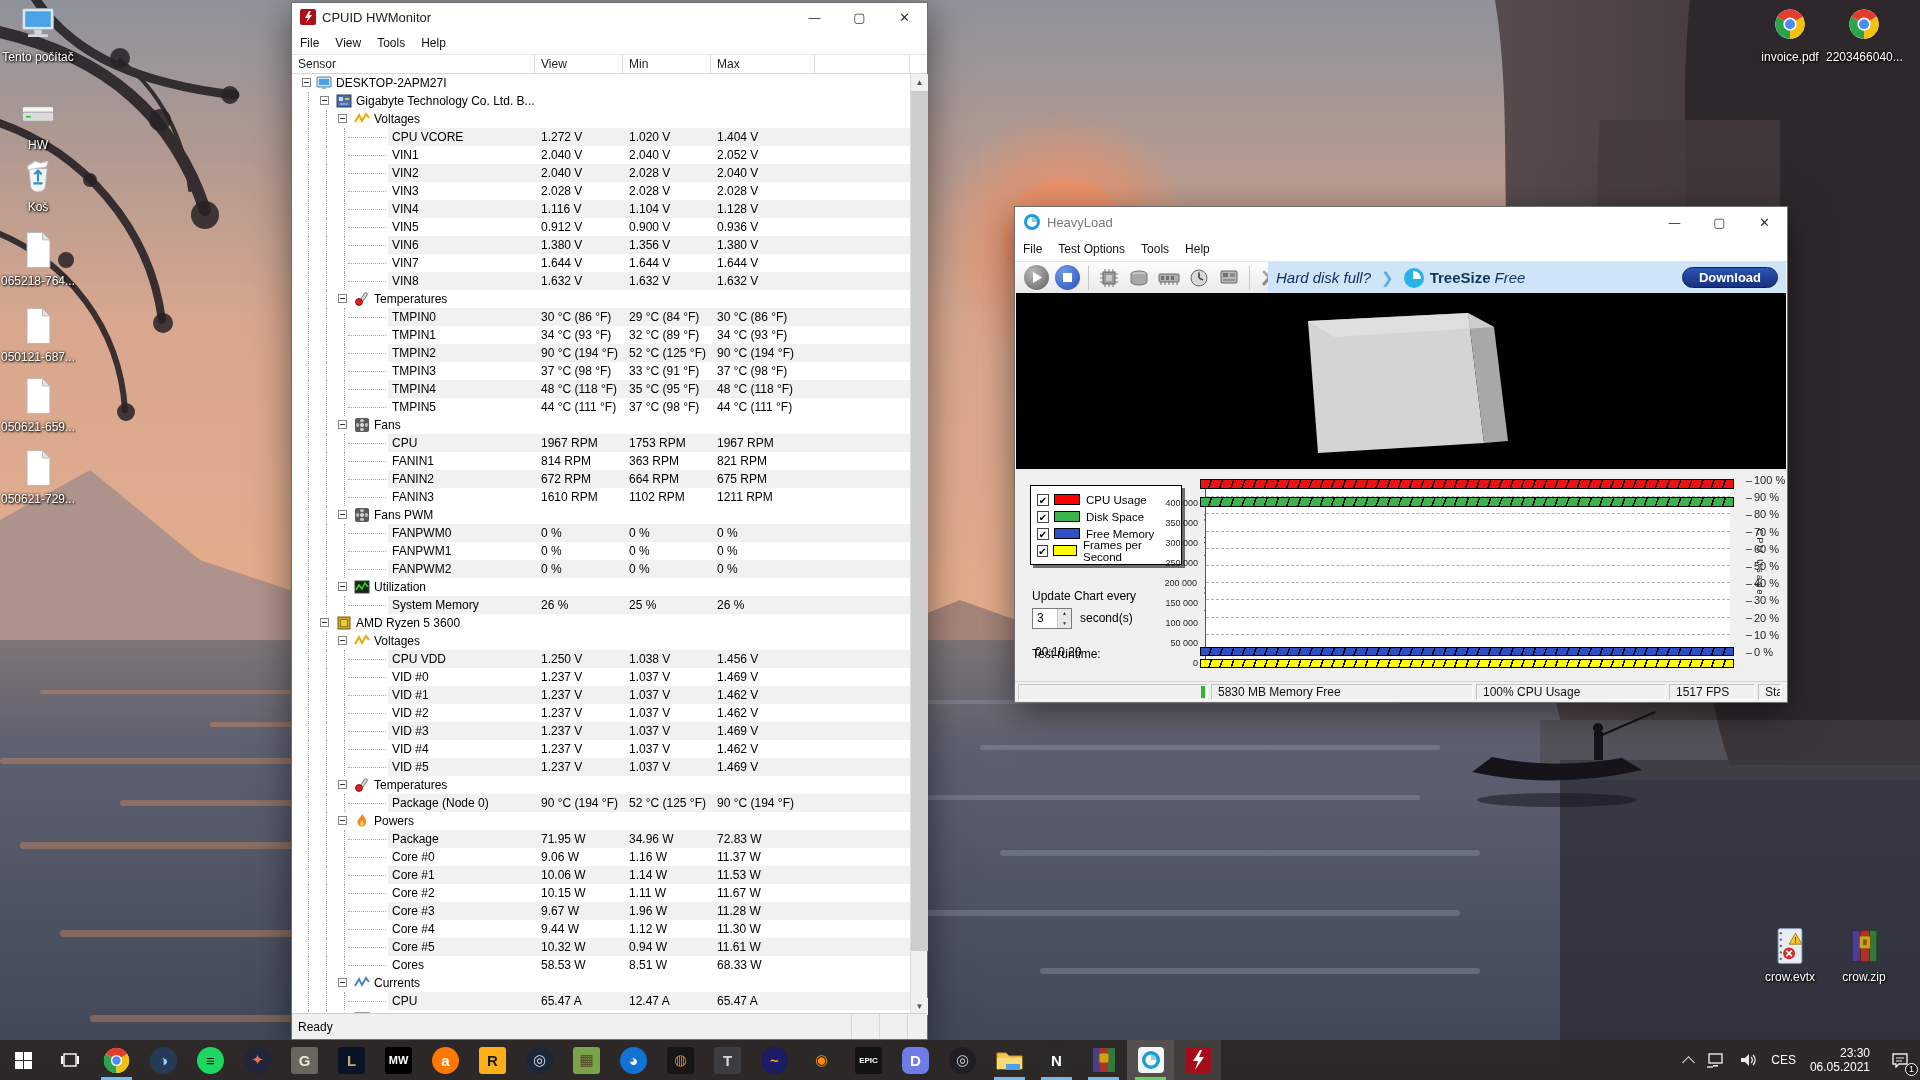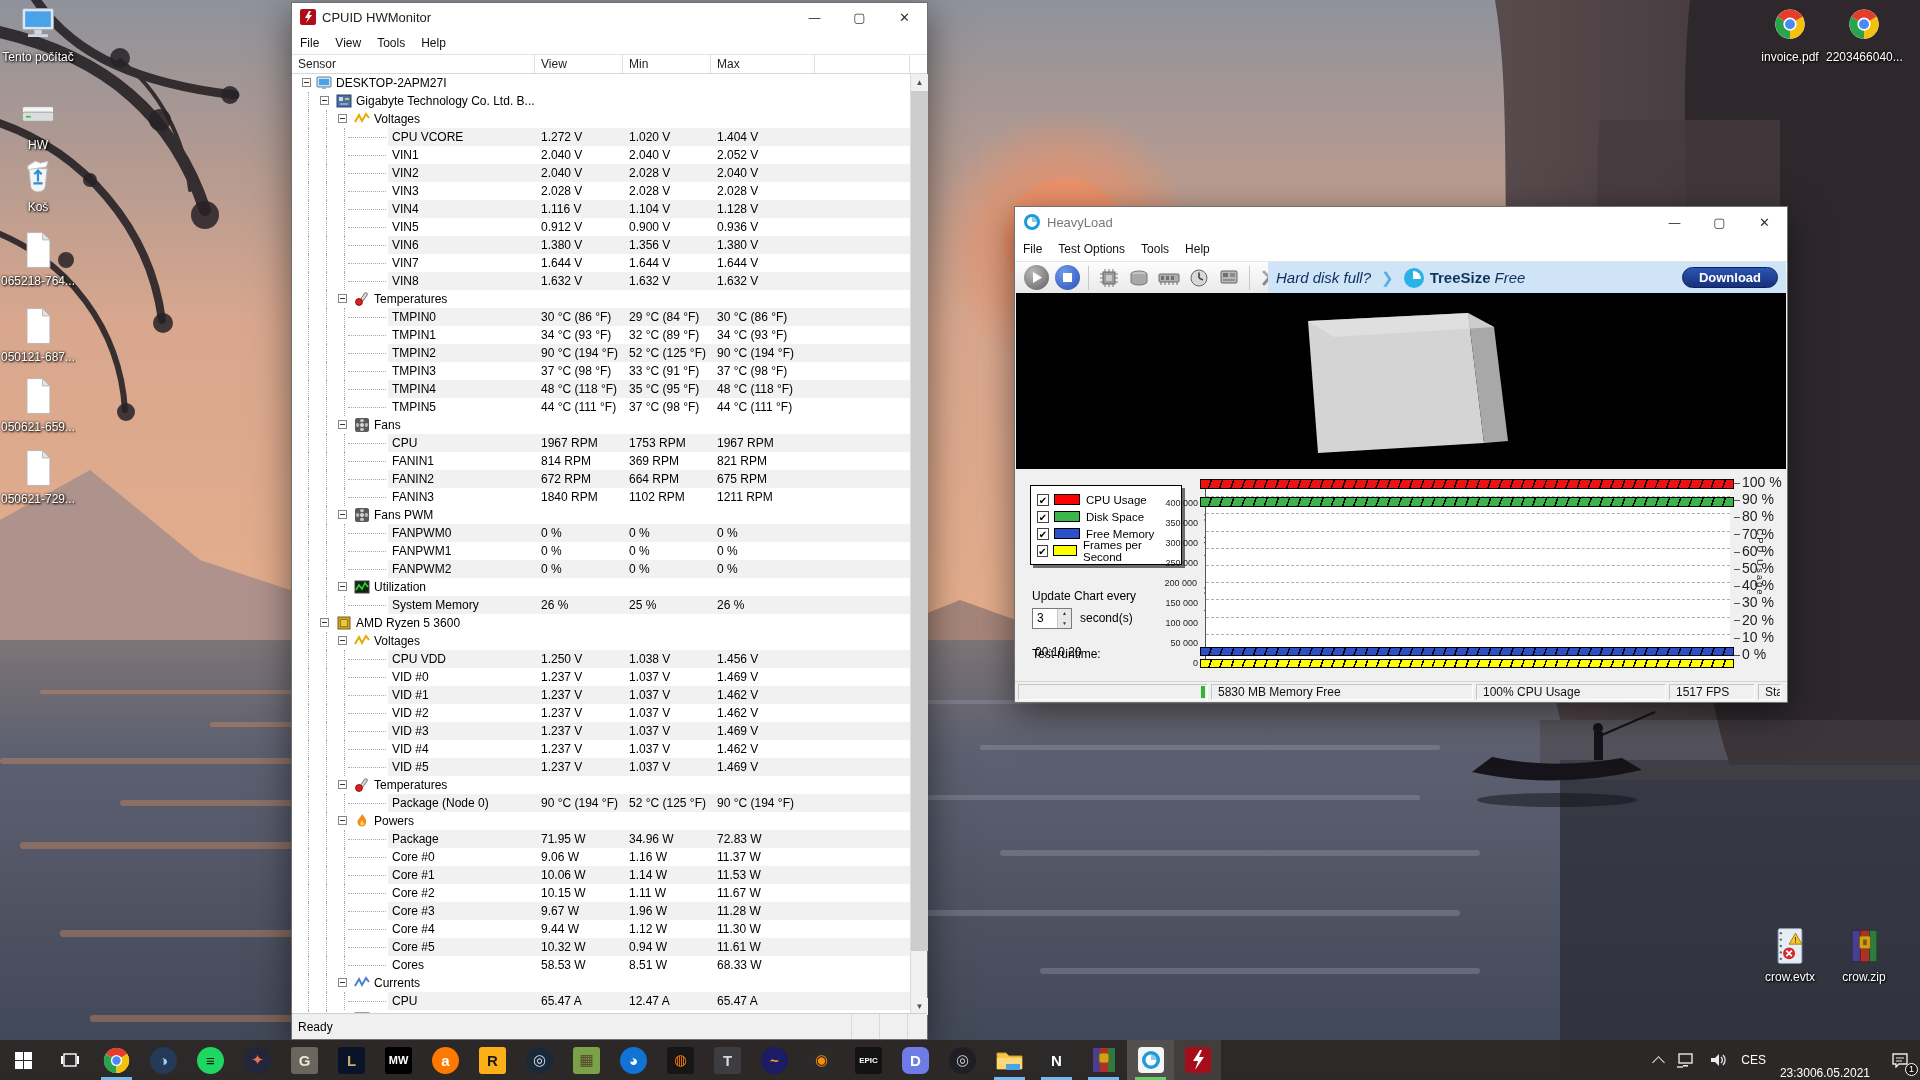--- a/index.html
+++ b/index.html
@@ -89,21 +89,21 @@
              display:flex;flex-direction:column;}
   .spin-btn{flex:1;background:#e8e8e8;font-size:5px;text-align:center;line-height:9px;color:#333;}
   #hl-spin-unit{position:absolute;left:64px;top:142px;font-size:12px;}
   #hl-runtime-label{position:absolute;left:16px;top:178px;font-size:12px;}
   #hl-runtime-value{position:absolute;left:19px;top:176px;font-size:12px;}
   #hl-chart{position:absolute;left:189px;top:10px;width:525px;height:187px;background:#fff;
             border-left:1px solid #555;border-bottom:1px solid #555;}
   .gridline{position:absolute;left:0;right:0;height:0;border-top:1px dashed #b0b0b0;}
   .ribbon{position:absolute;left:-6px;right:-4px;border:1px solid #000;}
   .ltick{position:absolute;right:4px;font-size:9px;color:#222;width:60px;text-align:right;}
-  .rtick{position:absolute;font-size:14px;color:#222;white-space:nowrap;}
+  .rtick{position:absolute;font-size:11px;color:#222;white-space:nowrap;margin-left:12px;}
   .rtick i{display:inline-block;width:6px;border-top:1px solid #555;vertical-align:middle;margin-right:2px;}
   #hl-yaxis-label{position:absolute;left:96px;top:96px;font-size:9.5px;color:#222;
      transform:rotate(-90deg);transform-origin:center;width:190px;text-align:center;letter-spacing:.5px;}
   #hl-raxis-label{position:absolute;left:664px;top:88px;font-size:9.5px;color:#222;
      transform:rotate(90deg);transform-origin:center;width:160px;text-align:center;letter-spacing:2px;}
   #hl-status{position:absolute;left:0;right:0;bottom:0;height:21px;background:#f0f0f0;
              border-top:1px solid #d5d5d5;display:flex;align-items:center;padding:0 3px;}
   .hls-panel{height:16px;border:1px solid #c6c6c6;border-right-color:#fff;border-bottom-color:#fff;
              margin-right:3px;font-size:12px;padding:0 6px;line-height:15px;white-space:nowrap;
              overflow:hidden;color:#111;}
@@ -118,21 +118,21 @@
   .tb-underline{position:absolute;left:8px;right:8px;bottom:0;height:3px;background:#76b9ed;}
   .tb-underline.green{background:#63d063;}
   .app-glyph{width:27px;height:27px;display:flex;align-items:center;justify-content:center;
              font-weight:bold;overflow:hidden;}
   .shape-circle{border-radius:50%;}
   .shape-rounded{border-radius:7px;}
   .shape-square{border-radius:3px;}
   #start-btn{width:46px;}
   #tray{margin-left:auto;display:flex;align-items:center;color:#fff;}
   .tray-item{display:flex;align-items:center;justify-content:center;height:40px;padding:0 7px;}
-  #tray-clock{flex-direction:row;line-height:14px;font-size:12px;text-align:center;align-items:flex-end;padding-right:10px;}
+  #tray-clock{flex-direction:column;line-height:14px;font-size:12px;text-align:center;align-items:flex-end;padding-right:10px;}
   #tray-badge{position:absolute;right:2px;bottom:4px;width:13px;height:13px;border:1px solid #fff;
               border-radius:50%;font-size:9px;line-height:11px;text-align:center;background:rgba(0,0,0,.4);}
   .chev{width:9px;height:9px;border-left:1.5px solid #e8e8e8;border-top:1.5px solid #e8e8e8;
         transform:rotate(45deg);margin-top:4px;}
 </style>
 </head>
 <body>
 
 <div class="screen">
 
@@ -574,40 +574,40 @@
           <span class="hw-val" style="left: 331px; width: 88px;">1753 RPM</span>
           <span class="hw-val" style="left: 419px; width: 104px;">1967 RPM</span>
         </div>
         <div class="hw-row">
           <span class="vline" style="left: 16px;"></span>
           <span class="vline" style="left: 34px;"></span>
           <span class="vline" style="left: 52px;"></span>
           <span class="hstub" style="left: 56px; width: 38px;"></span>
           <span class="hw-name" style="left: 100px; width: 143px;">FANIN1</span>
           <span class="hw-val" style="left: 243px; width: 88px;">814 RPM</span>
-          <span class="hw-val" style="left: 331px; width: 88px;">369 RPM</span>
+          <span class="hw-val" style="left: 331px; width: 88px;">363 RPM</span>
           <span class="hw-val" style="left: 419px; width: 104px;">821 RPM</span>
         </div>
         <div class="hw-row shade">
           <span class="vline" style="left: 16px;"></span>
           <span class="vline" style="left: 34px;"></span>
           <span class="vline" style="left: 52px;"></span>
           <span class="hstub" style="left: 56px; width: 38px;"></span>
           <span class="hw-name" style="left: 100px; width: 143px;">FANIN2</span>
           <span class="hw-val" style="left: 243px; width: 88px;">672 RPM</span>
           <span class="hw-val" style="left: 331px; width: 88px;">664 RPM</span>
           <span class="hw-val" style="left: 419px; width: 104px;">675 RPM</span>
         </div>
         <div class="hw-row">
           <span class="vline" style="left: 16px;"></span>
           <span class="vline" style="left: 34px;"></span>
           <span class="vline" style="left: 52px;"></span>
           <span class="hstub" style="left: 56px; width: 38px;"></span>
           <span class="hw-name" style="left: 100px; width: 143px;">FANIN3</span>
-          <span class="hw-val" style="left: 243px; width: 88px;">1840 RPM</span>
+          <span class="hw-val" style="left: 243px; width: 88px;">1610 RPM</span>
           <span class="hw-val" style="left: 331px; width: 88px;">1102 RPM</span>
           <span class="hw-val" style="left: 419px; width: 104px;">1211 RPM</span>
         </div>
         <div class="hw-row">
           <span class="vline" style="left: 16px;"></span>
           <span class="vline" style="left: 34px;"></span>
           <span class="tbox" style="left: 46px;">
             <i></i>
           </span>
           <span class="ticon" style="left: 62px;"><svg viewBox="0 0 16 16">

